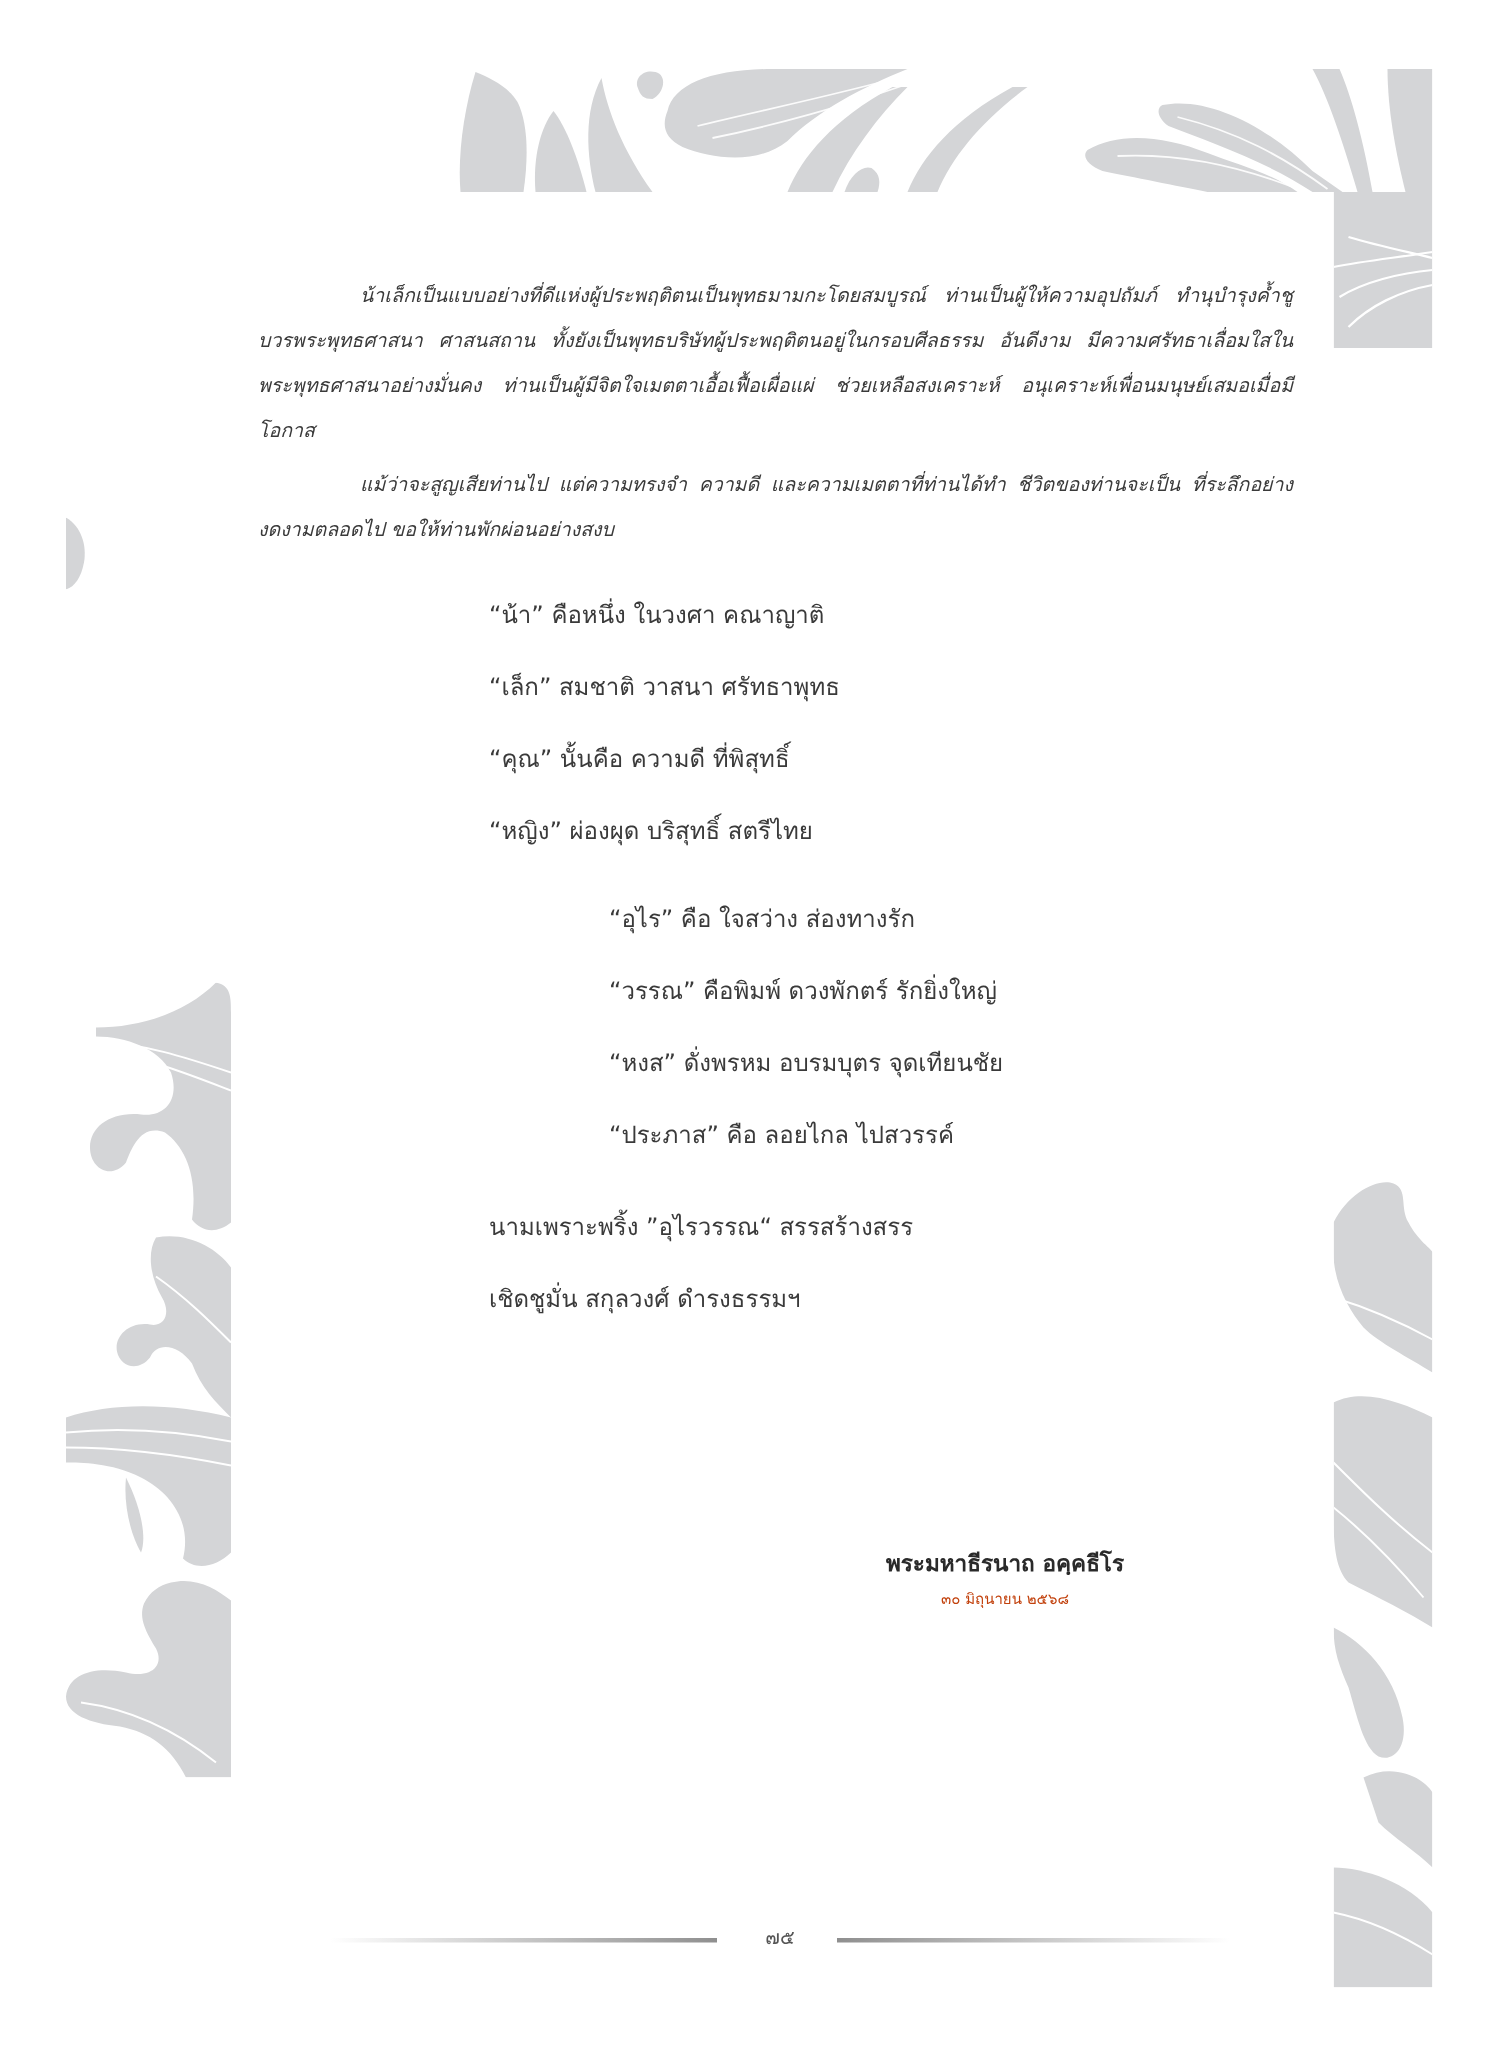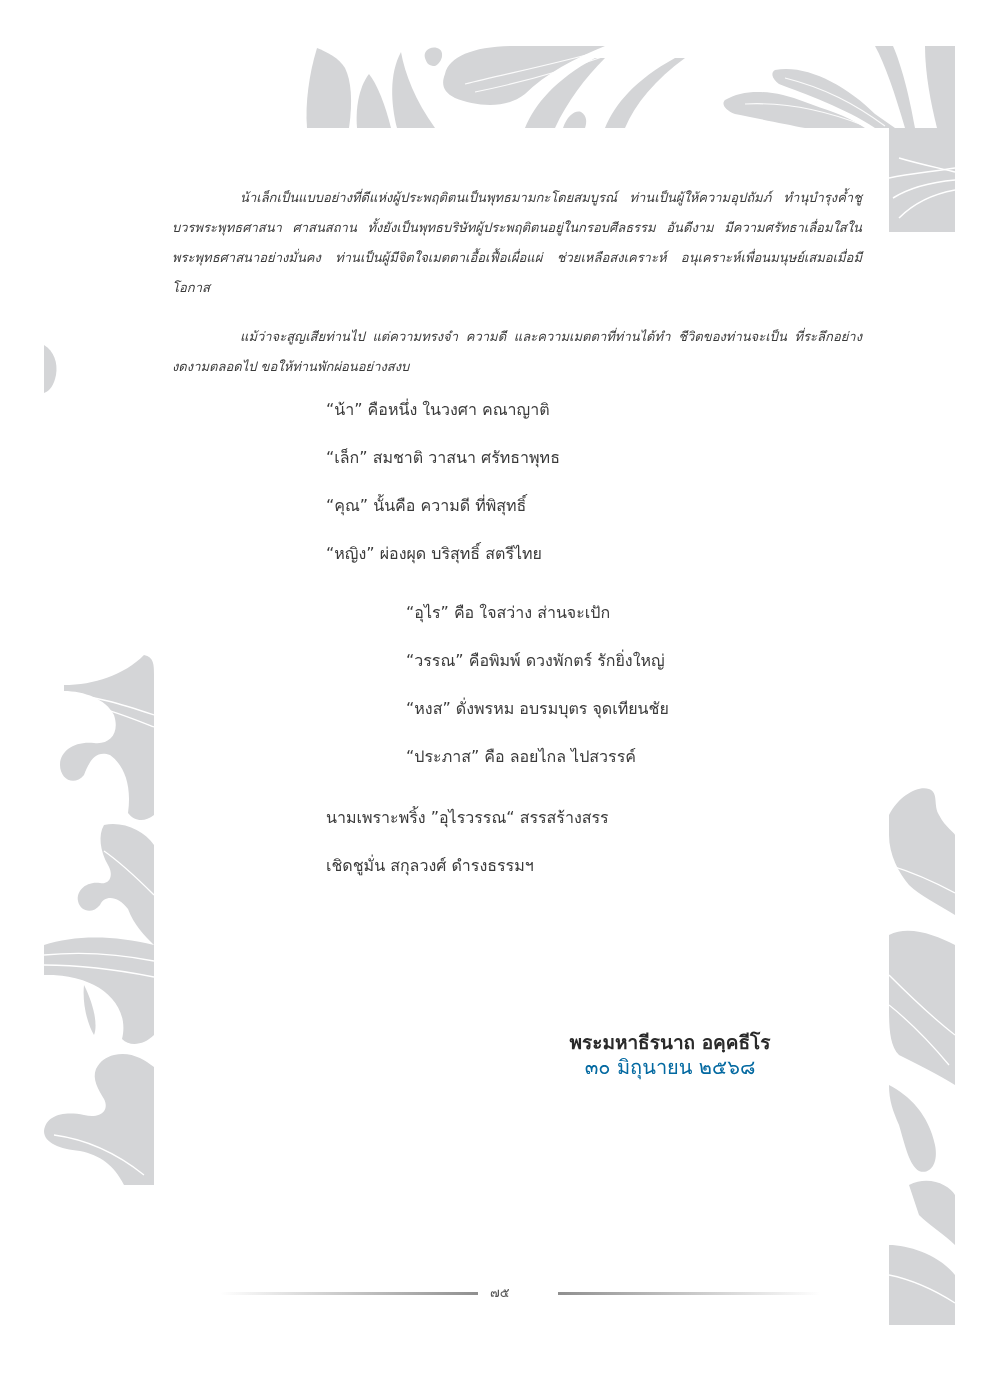--- a/index.html
+++ b/index.html
@@ -14,38 +14,38 @@
     .deco svg { display: block; }
     .deco-top { left: 305px; top: 44px; width: 650px; height: 84px; }
     .deco-right-top { left: 889px; top: 128px; width: 66px; height: 104px; }
     .deco-left-small { left: 44px; top: 345px; width: 14px; height: 48px; }
     .deco-left { left: 44px; top: 655px; width: 110px; height: 530px; }
     .deco-right-bottom { left: 889px; top: 775px; width: 66px; height: 550px; }
 
     .content { position: absolute; left: 172px; top: 183px; width: 690px; font-size: 13px; line-height: 30px; color: #3a3a3a; font-style: italic; }
     .para { margin: 0; text-align: justify; text-align-last: left; }
     .para.indent { text-indent: 68px; }
-    .para + .para { margin-top: 19px; }
+    .para + .para { margin-top: 6px; }
 
     .poem { position: absolute; font-size: 16px; color: #3a3a3a; }
     .poem .line { height: 48px; line-height: 24px; white-space: nowrap; }
     .poem-1 { left: 326px; top: 398px; }
     .poem-2 { left: 406px; top: 601px; }
     .poem-3 { left: 326px; top: 806px; }
 
     .signature { position: absolute; left: 560px; top: 1030px; width: 220px; text-align: center; }
-    .sig-name { font-weight: bold; font-size: 19px; color: #2a2a2a; line-height: 24px; }
-    .sig-date { font-size: 20px; color: #0369a1; line-height: 26px; }
+    .sig-name { font-weight: bold; font-size: 15px; color: #2a2a2a; line-height: 24px; }
+    .sig-date { font-size: 10px; color: #c2410c; line-height: 26px; }
 
     .footer { position: absolute; left: 220px; top: 1282px; width: 600px; height: 20px; }
     .footer .rule-left { position: absolute; left: 0; top: 10px; width: 258px; height: 3px;
       background: linear-gradient(to right, rgba(160,160,160,0), #8f8f8f); }
     .footer .rule-right { position: absolute; left: 338px; top: 10px; width: 262px; height: 3px;
       background: linear-gradient(to right, #8f8f8f, rgba(160,160,160,0)); }
-    .footer .page-num { position: absolute; left: 270px; width: 60px; top: 0; font-size: 13px; color: #555; line-height: 22px; }
+    .footer .page-num { position: absolute; left: 270px; width: 60px; top: 0; text-align: center; font-size: 13px; color: #555; line-height: 22px; }
   </style>
 </head>
 <body>
 
 <div class="deco deco-top">
   <svg width="650" height="84" viewBox="0 0 650 84">
     <g fill="#d4d5d7">
       <path d="M2 84 C0 60 4 30 12 4 C22 8 34 14 40 24 C46 36 48 56 44 84 Z"></path>
       <path d="M52 84 C50 60 56 40 64 30 C72 40 80 60 86 84 Z"></path>
       <path d="M92 84 C86 60 84 30 96 8 C100 30 110 56 130 84 Z"></path>
@@ -132,21 +132,21 @@
 </div>
 
 <div class="poem poem-1">
   <div class="line">“น้า” คือหนึ่ง ในวงศา คณาญาติ</div>
   <div class="line">“เล็ก” สมชาติ วาสนา ศรัทธาพุทธ</div>
   <div class="line">“คุณ” นั้นคือ ความดี ที่พิสุทธิ์</div>
   <div class="line">“หญิง” ผ่องผุด บริสุทธิ์ สตรีไทย</div>
 </div>
 
 <div class="poem poem-2">
-  <div class="line">“อุไร” คือ ใจสว่าง ส่านจะเปัก</div>
+  <div class="line">“อุไร” คือ ใจสว่าง ส่องทางรัก</div>
   <div class="line">“วรรณ” คือพิมพ์ ดวงพักตร์ รักยิ่งใหญ่</div>
   <div class="line">“หงส” ดั่งพรหม อบรมบุตร จุดเทียนชัย</div>
   <div class="line">“ประภาส” คือ ลอยไกล ไปสวรรค์</div>
 </div>
 
 <div class="poem poem-3">
   <div class="line">นามเพราะพริ้ง ”อุไรวรรณ“ สรรสร้างสรร</div>
   <div class="line">เชิดชูมั่น สกุลวงศ์ ดำรงธรรมฯ</div>
 </div>
 

